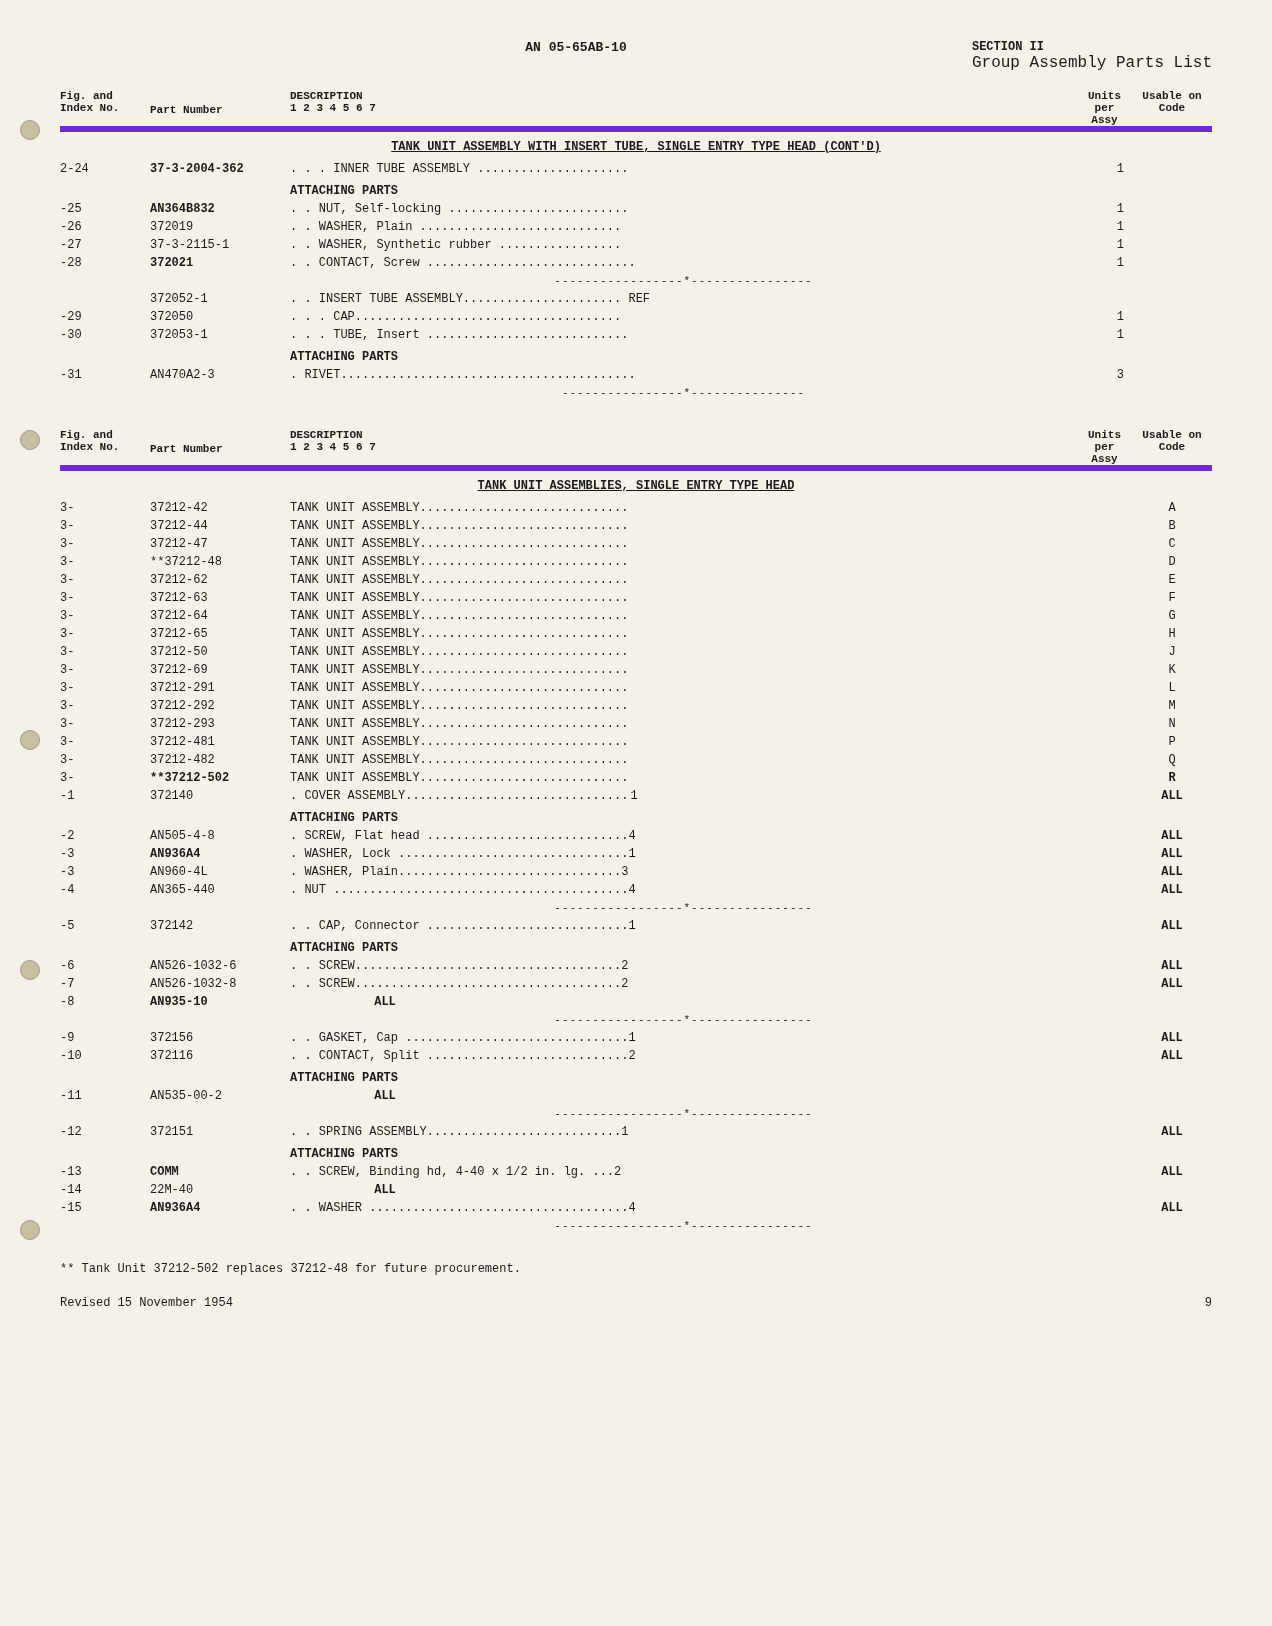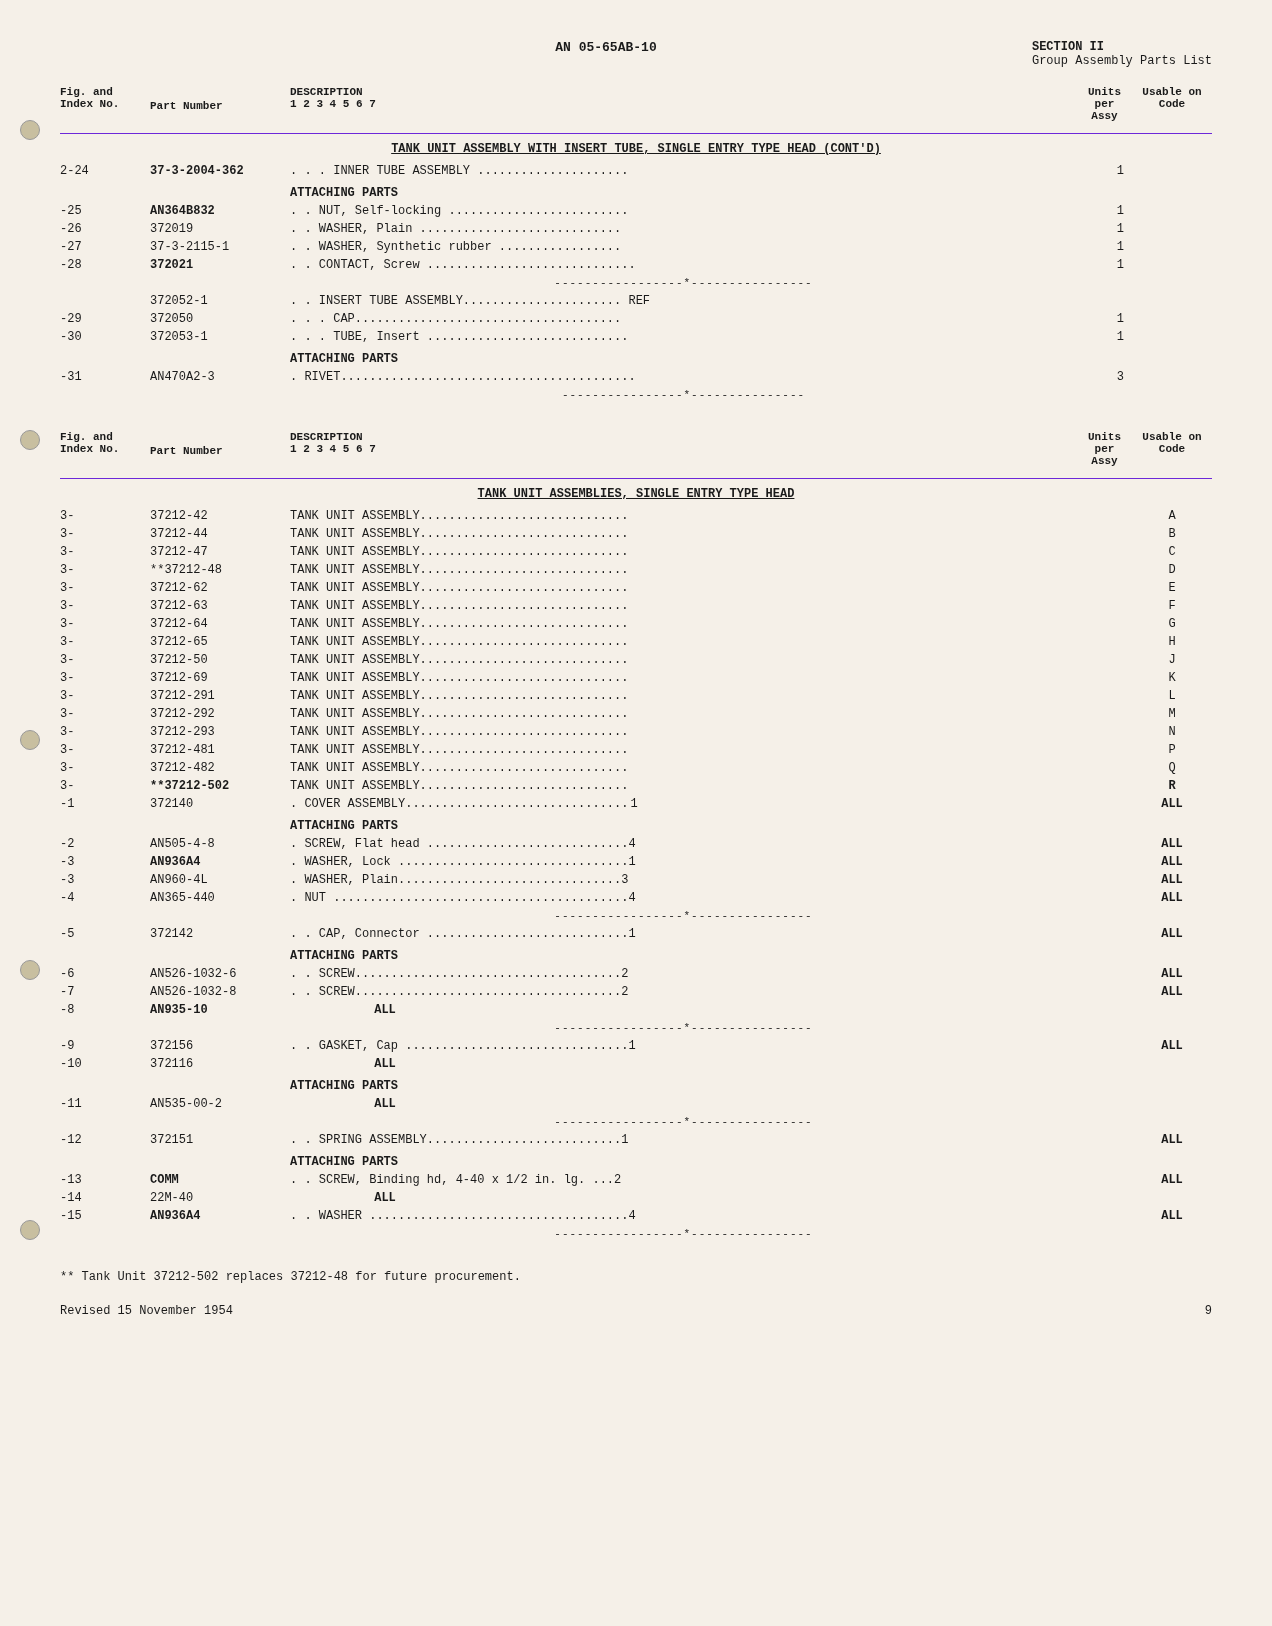--- a/index.html
+++ b/index.html
@@ -27,29 +27,29 @@
     }
     .doc-number {
       font-size: 13px;
       font-weight: bold;
     }
     .section-title {
       font-size: 12px;
       font-weight: bold;
     }
     .section-subtitle {
-      font-size: 12px;
+      font-size: 16px;
     }
     .table-section {
       margin-bottom: 30px;
     }
     .table-header-row {
       display: flex;
-      border-bottom: 1px solid #6d28d9;
-      padding-bottom: 11px;
+      border-bottom: 6px solid #6d28d9;
+      padding-bottom: 0;
       margin-bottom: 4px;
     }
     .col-fig { width: 90px; flex-shrink: 0; }
     .col-part { width: 140px; flex-shrink: 0; }
     .col-desc { flex: 1; }
     .col-units { width: 55px; flex-shrink: 0; text-align: center; }
     .col-usable { width: 80px; flex-shrink: 0; text-align: center; }
     .th-label {
       font-size: 11px;
       font-weight: bold;
@@ -484,20 +484,21 @@
   <div class="data-row">
     <div class="col-fig">-9</div>
     <div class="col-part">372156</div>
     <div class="col-desc">. . GASKET, Cap ...............................1</div>
     <div class="col-units"></div>
     <div class="col-usable bold">ALL</div>
   </div>
   <div class="data-row">
     <div class="col-fig">-10</div>
     <div class="col-part">372116</div>
+    <div class="col-desc">. . CONTACT, Split ............................2</div>
     <div class="col-units"></div>
     <div class="col-usable bold">ALL</div>
   </div>
   <div class="data-row sub-head">
     <div class="col-fig"></div>
     <div class="col-part"></div>
     <div class="col-desc">ATTACHING PARTS</div>
     <div class="col-units"></div>
     <div class="col-usable"></div>
   </div>

